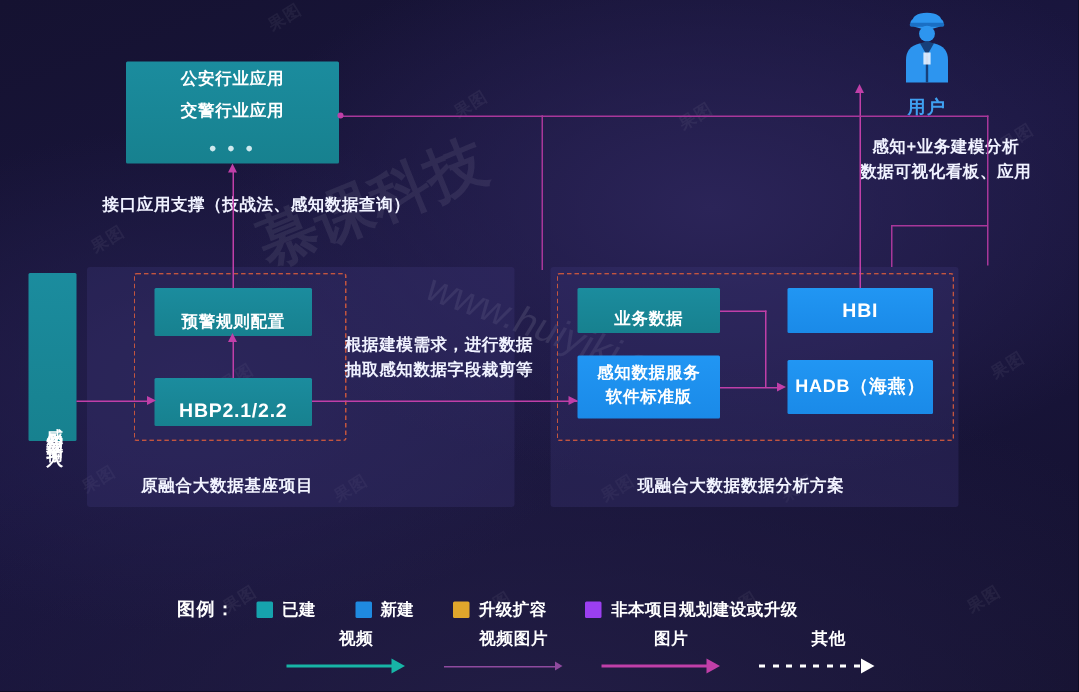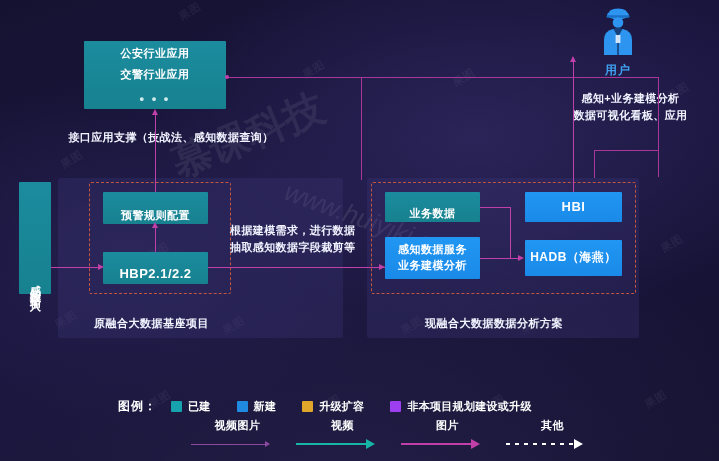--- a/index.html
+++ b/index.html
@@ -300,21 +300,21 @@
   <div class="note" style="left:230px; top:222px; width:165px; text-align:left;">
     <div>根据建模需求，进行数据</div>
     <div>抽取感知数据字段裁剪等</div>
   </div>
 
   <div class="box teal" style="left:385px; top:192px; width:95px; height:30px;">
     <div>业务数据</div>
   </div>
   <div class="box blue" style="left:385px; top:237px; width:95px; height:42px;">
     <div>感知数据服务</div>
-    <div>业务建模分析</div>
+    <div>软件标准版</div>
   </div>
   <div class="box blue" style="left:525px; top:192px; width:97px; height:30px;">
     <div style="font-size:13px;">HBI</div>
   </div>
   <div class="box blue" style="left:525px; top:240px; width:97px; height:36px;">
     <div style="font-size:12px;">HADB（海燕）</div>
   </div>
 
   <div class="ln h-mag" style="left:51px; top:267px; width:48px;"></div>
   <div class="arrow ar-right" style="left:98px; top:263.5px;"></div>
@@ -362,35 +362,35 @@
       <span class="legend-swatch" style="background:#e0a62c;"></span>
       <span class="legend-text">升级扩容</span>
     </div>
     <div class="legend-item">
       <span class="legend-swatch" style="background:#9b3ff0;"></span>
       <span class="legend-text">非本项目规划建设或升级</span>
     </div>
   </div>
 
   <div class="arrow-legend" style="left:185px; top:418px;">
+    <div class="al-item">
+      <div class="al-label">视频</div>
+      <div class="al-line">
+        <span class="al-bar" style="background:#17b5a6;"></span>
+        <span class="al-tip" style="left:76px; border-top:5px solid transparent; border-bottom:5px solid transparent; border-left:9px solid #17b5a6;"></span>
+      </div>
+    </div>
     <div class="al-item">
       <div class="al-label">视频图片</div>
       <div class="al-line">
         <span class="al-bar-thin" style="background:#8e4a9e;"></span>
         <span class="al-tip" style="left:80px; top:2px; border-top:3px solid transparent; border-bottom:3px solid transparent; border-left:5px solid #8e4a9e;"></span>
       </div>
     </div>
     <div class="al-item">
-      <div class="al-label">视频</div>
-      <div class="al-line">
-        <span class="al-bar" style="background:#17b5a6;"></span>
-        <span class="al-tip" style="left:76px; border-top:5px solid transparent; border-bottom:5px solid transparent; border-left:9px solid #17b5a6;"></span>
-      </div>
-    </div>
-    <div class="al-item">
       <div class="al-label">图片</div>
       <div class="al-line">
         <span class="al-bar" style="background:#c03fa8;"></span>
         <span class="al-tip" style="left:76px; border-top:5px solid transparent; border-bottom:5px solid transparent; border-left:9px solid #c03fa8;"></span>
       </div>
     </div>
     <div class="al-item">
       <div class="al-label">其他</div>
       <div class="al-line">
         <span class="al-dotted"></span>

